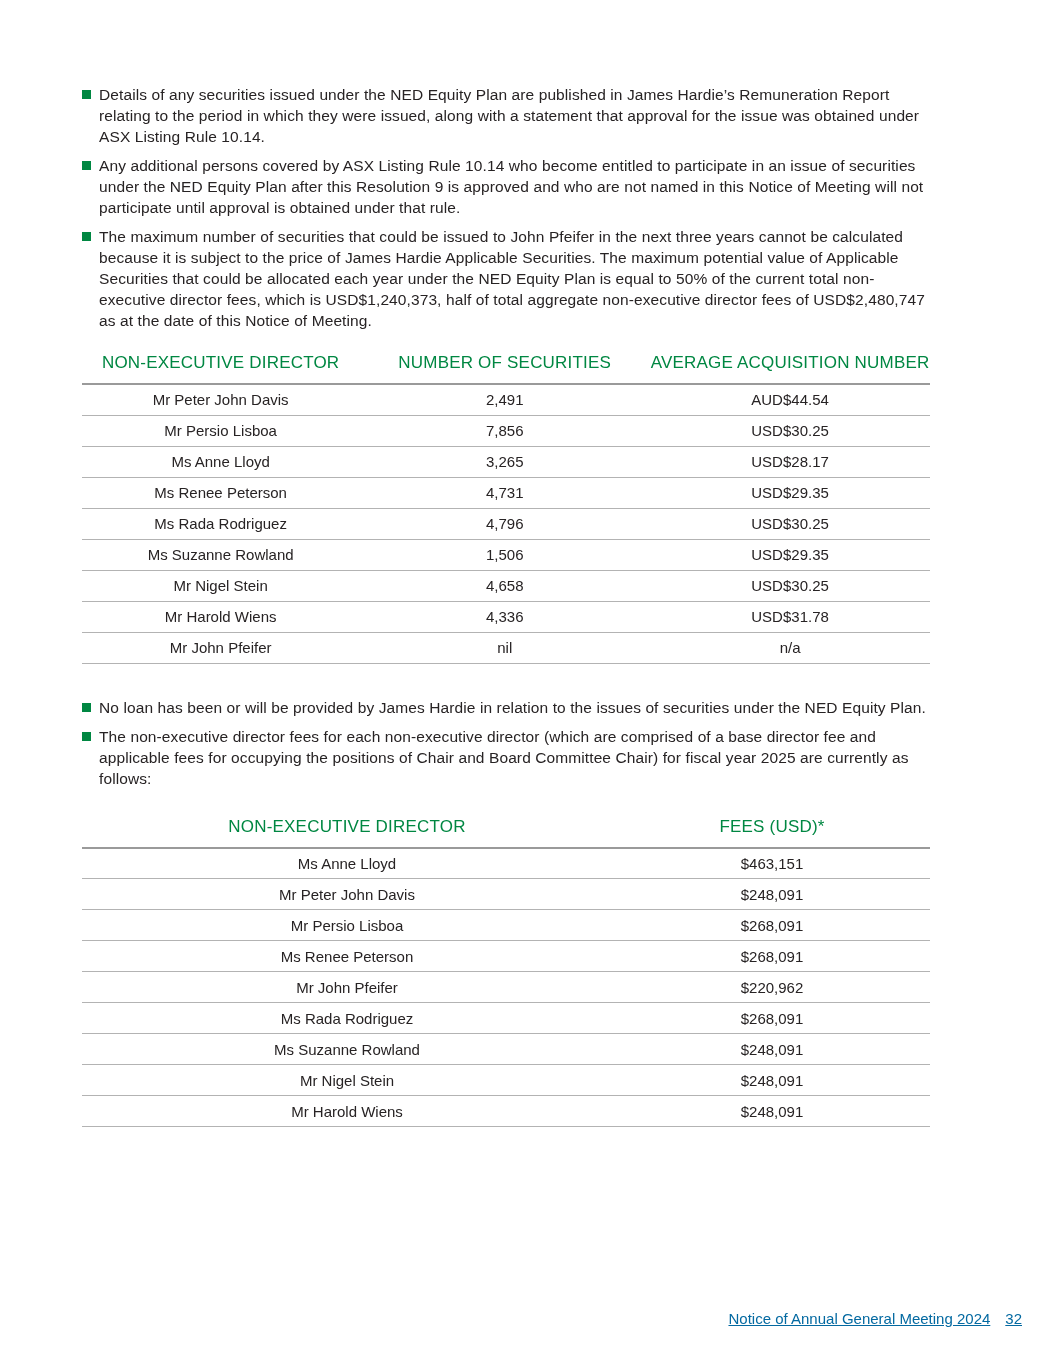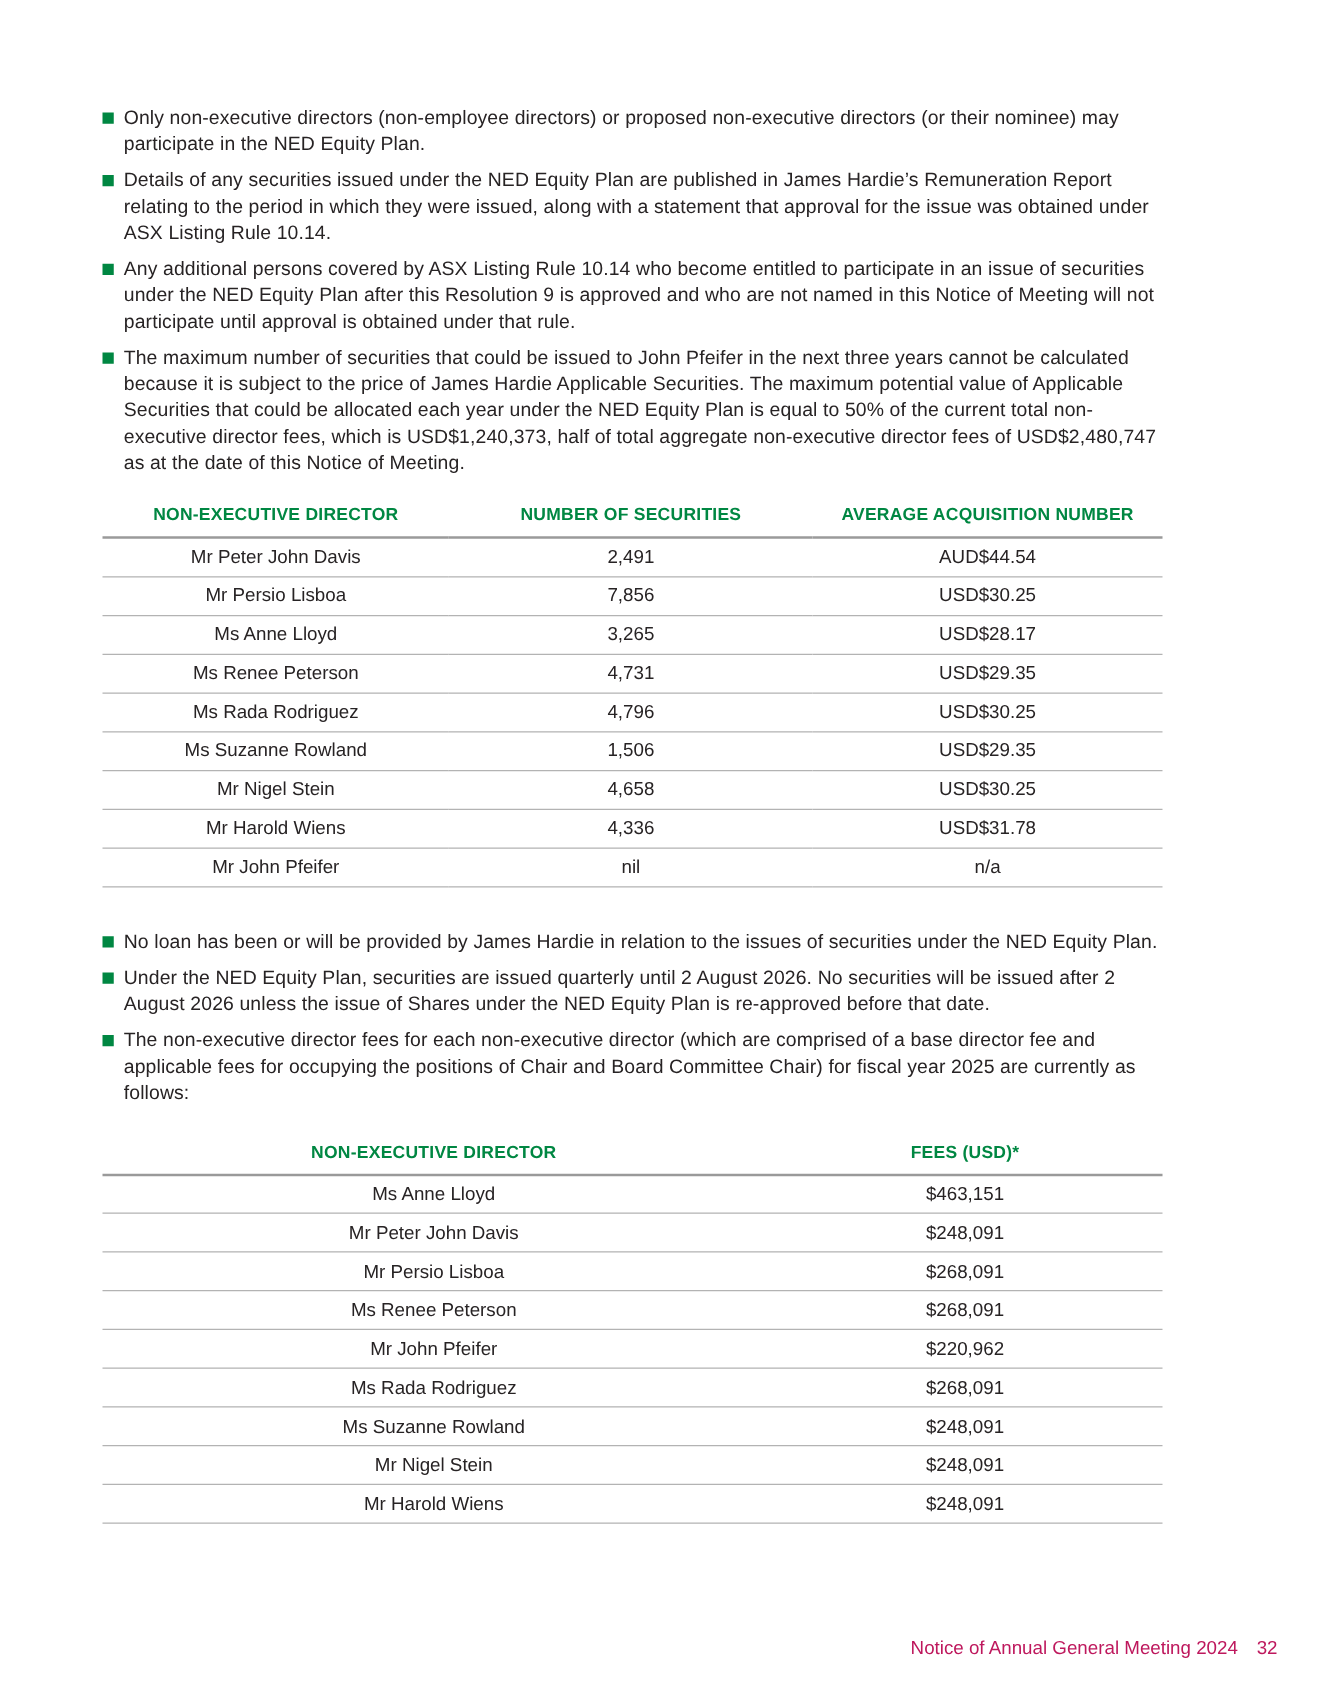--- a/index.html
+++ b/index.html
@@ -42,22 +42,22 @@
   
   table {
     width: 100%;
     border-collapse: collapse;
     table-layout: fixed;
   }
   .table-securities { margin-top: 16px; margin-bottom: 33px; }
   .table-fees      { margin-top: 22px; }
   th {
     color: var(--accent);
-    font-size: 14px;
-    font-weight: bold;
+    font-size: 17px;
+    font-weight: normal;
     letter-spacing: 0.2px;
     text-align: center;
     padding: 6px 0 10px 0;
     border-bottom: 2px solid var(--rule-dark);
     white-space: nowrap;
   }
   td {
     font-size: 15px;
     text-align: center;
     height: 31px;
@@ -76,34 +76,31 @@
   .table-fees td:nth-child(2) { text-align: center; padding-left: 2px; }
   
   .footer {
     position: absolute;
     top: 1310px;
     right: 33px;
     display: flex;
     align-items: baseline;
     gap: 15px;
     font-size: 15px;
-    color: #be185d;
+    color: #0369a1;
+    text-decoration: underline;
   }
 </style>
 </head>
 <body>
 
 <div class="page">
   <div class="content">
 
     <div>
-      <div class="bullet-item">
-        <span class="bullet-marker"></span>
-        <span class="bullet-text">Only non-executive directors (non-employee directors) or proposed non-executive directors (or their nominee) may participate in the NED Equity Plan.</span>
-      </div>
       <div class="bullet-item">
         <span class="bullet-marker"></span>
         <span class="bullet-text">Details of any securities issued under the NED Equity Plan are published in James Hardie’s Remuneration Report relating to the period in which they were issued, along with a statement that approval for the issue was obtained under ASX Listing Rule 10.14.</span>
       </div>
       <div class="bullet-item">
         <span class="bullet-marker"></span>
         <span class="bullet-text">Any additional persons covered by ASX Listing Rule 10.14 who become entitled to participate in an issue of securities under the NED Equity Plan after this Resolution 9 is approved and who are not named in this Notice of Meeting will not participate until approval is obtained under that rule.</span>
       </div>
       <div class="bullet-item">
         <span class="bullet-marker"></span>
@@ -173,24 +170,20 @@
         </tbody>
     </table>
 
     <div>
       <div class="bullet-item">
         <span class="bullet-marker"></span>
         <span class="bullet-text">No loan has been or will be provided by James Hardie in relation to the issues of securities under the NED Equity Plan.</span>
       </div>
       <div class="bullet-item">
         <span class="bullet-marker"></span>
-        <span class="bullet-text">Under the NED Equity Plan, securities are issued quarterly until 2 August 2026.  No securities will be issued after 2 August 2026 unless the issue of Shares under the NED Equity Plan is re-approved before that date.</span>
-      </div>
-      <div class="bullet-item">
-        <span class="bullet-marker"></span>
         <span class="bullet-text">The non-executive director fees for each non-executive director (which are comprised of a base director fee and applicable fees for occupying the positions of Chair and Board Committee Chair) for fiscal year 2025 are currently as follows:</span>
       </div>
     </div>
 
     <table class="table-fees">
       <colgroup>
           <col>
           <col>
         </colgroup>
       <thead>

